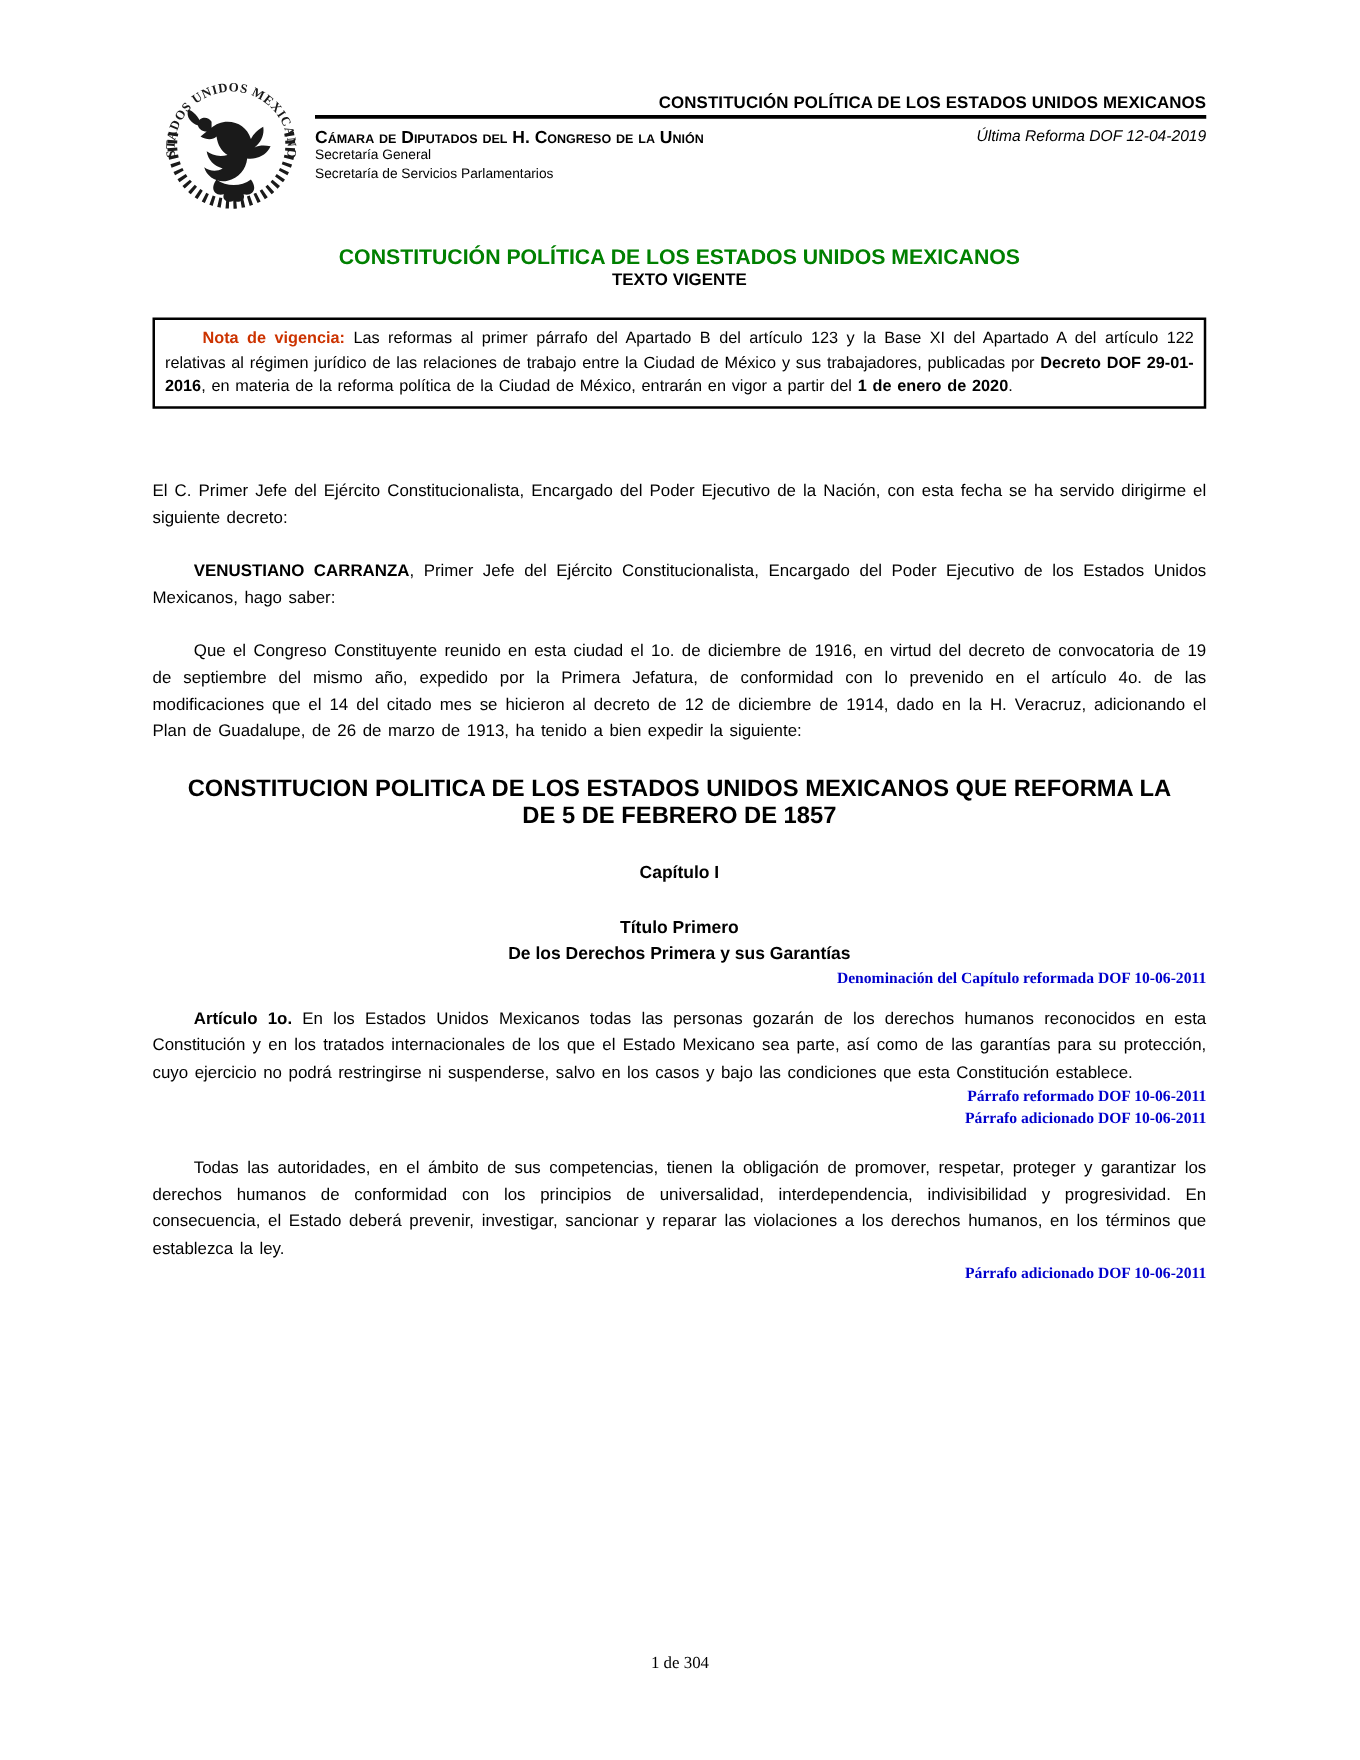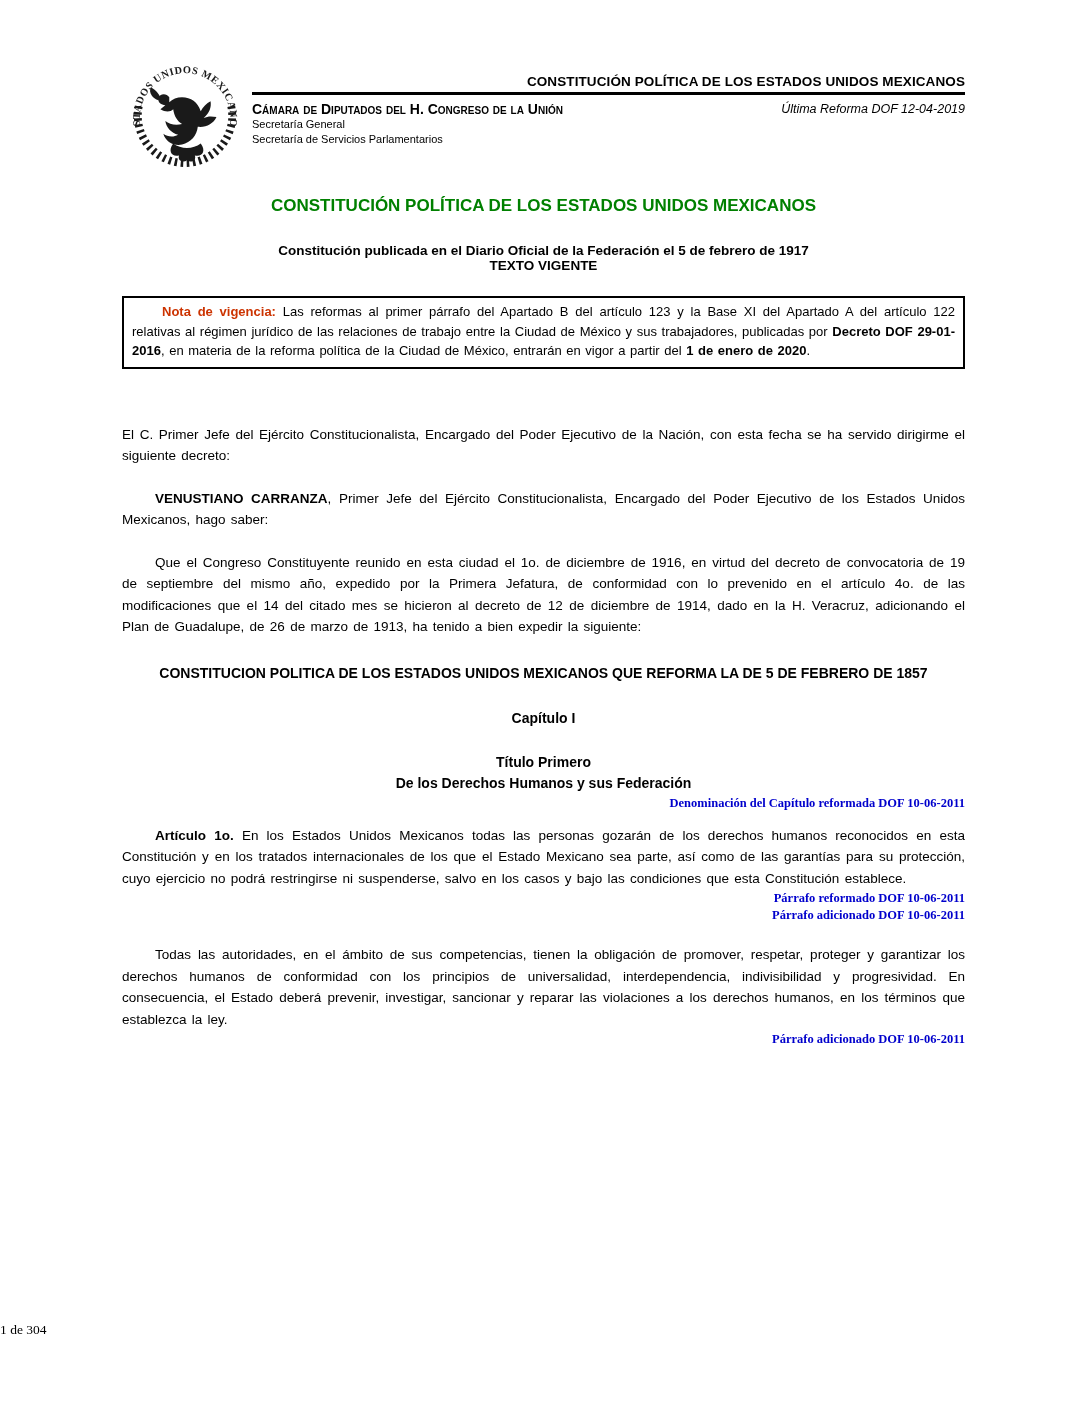--- a/index.html
+++ b/index.html
@@ -89,21 +89,21 @@
     word-spacing: 1.5px;
     margin-top: 21px;
   }
   .para.no-indent { text-indent: 0; }
   .para.first-body { margin-top: 55px; }
   .para.tight-top { margin-top: 14px; }
 
   .center-heading {
     text-align: center;
     font-weight: bold;
-    font-size: 14px;
+    font-size: 19px;
     line-height: 21px;
   }
   .heading-reform { margin: 25px auto 0; max-width: 800px; }
   .titulo-primero { margin-top: 23px; font-size: 14px; }
   .capitulo { margin-top: 24px; font-size: 14px; }
   .capitulo-subtitle { font-size: 14px; }
 
   .annotation {
     text-align: right;
     font-family: "Liberation Serif", serif;
@@ -113,21 +113,21 @@
     color: var(--annotation-blue, #0000CC);
     margin-top: 1px;
   }
 
   
   .footer {
     position: absolute;
     top: 1322px;
     left: 0;
     width: 100%;
-    text-align: left;
+    text-align: center;
     font-family: "Liberation Serif", serif;
     font-size: 13.5px;
     color: #000;
   }
 </style>
 </head>
 <body>
 
 <div class="page">
   <div class="content">
@@ -160,39 +160,38 @@
             <div class="org-camara">Cámara de Diputados del H. Congreso de la Unión</div>
             <div class="org-line">Secretaría General</div>
             <div class="org-line">Secretaría de Servicios Parlamentarios</div>
           </div>
           <div class="last-reform">Última Reforma DOF 12-04-2019</div>
         </div>
       </div>
     </div>
 
     <h1 class="main-title">CONSTITUCIÓN POLÍTICA DE LOS ESTADOS UNIDOS MEXICANOS</h1>
-    <div class="published-line">Constitución publicada en el Diario Oficial de la Federación el 5 de febrero de 1917</div>
     <div class="texto-vigente">TEXTO VIGENTE</div>
 
     <div class="nota-box">
       <span class="nota-label">Nota de vigencia:</span><span> Las reformas al primer párrafo del Apartado B del artículo 123 y la Base XI del Apartado A del artículo 122 relativas al régimen jurídico de las relaciones de trabajo entre la Ciudad de México y sus trabajadores, publicadas por </span><b>Decreto DOF 29-01-2016</b><span>, en materia de la reforma política de la Ciudad de México, entrarán en vigor a partir del </span><b>1 de enero de 2020</b><span>.</span>
     </div>
 
     <p class="para no-indent first-body">El C. Primer Jefe del Ejército Constitucionalista, Encargado del Poder Ejecutivo de la Nación, con esta fecha se ha servido dirigirme el siguiente decreto:</p>
 
     <p class="para"><b>VENUSTIANO CARRANZA</b><span>, Primer Jefe del Ejército Constitucionalista, Encargado del Poder Ejecutivo de los Estados Unidos Mexicanos, hago saber:</span></p>
 
     <p class="para">Que el Congreso Constituyente reunido en esta ciudad el 1o. de diciembre de 1916, en virtud del decreto de convocatoria de 19 de septiembre del mismo año, expedido por la Primera Jefatura, de conformidad con lo prevenido en el artículo 4o. de las modificaciones que el 14 del citado mes se hicieron al decreto de 12 de diciembre de 1914, dado en la H. Veracruz, adicionando el Plan de Guadalupe, de 26 de marzo de 1913, ha tenido a bien expedir la siguiente:</p>
 
     <h2 class="center-heading heading-reform">CONSTITUCION POLITICA DE LOS ESTADOS UNIDOS MEXICANOS QUE REFORMA LA DE 5 DE FEBRERO DE 1857</h2>
 
     <h3 class="center-heading capitulo">Capítulo I</h3>
 
     <h3 class="center-heading titulo-primero">Título Primero</h3>
-    <div class="center-heading capitulo-subtitle">De los Derechos Humanos y sus Federación</div>
+    <div class="center-heading capitulo-subtitle">De los Derechos Primera y sus Garantías</div>
     <div class="annotation">Denominación del Capítulo reformada DOF 10-06-2011</div>
 
     <p class="para tight-top"><b>Artículo 1o.</b><span> En los Estados Unidos Mexicanos todas las personas gozarán de los derechos humanos reconocidos en esta Constitución y en los tratados internacionales de los que el Estado Mexicano sea parte, así como de las garantías para su protección, cuyo ejercicio no podrá restringirse ni suspenderse, salvo en los casos y bajo las condiciones que esta Constitución establece.</span></p>
     <div class="annotation">Párrafo reformado DOF 10-06-2011</div>
 
     <div class="annotation">Párrafo adicionado DOF 10-06-2011</div>
 
     <p class="para">Todas las autoridades, en el ámbito de sus competencias, tienen la obligación de promover, respetar, proteger y garantizar los derechos humanos de conformidad con los principios de universalidad, interdependencia, indivisibilidad y progresividad. En consecuencia, el Estado deberá prevenir, investigar, sancionar y reparar las violaciones a los derechos humanos, en los términos que establezca la ley.</p>
     <div class="annotation">Párrafo adicionado DOF 10-06-2011</div>
 

